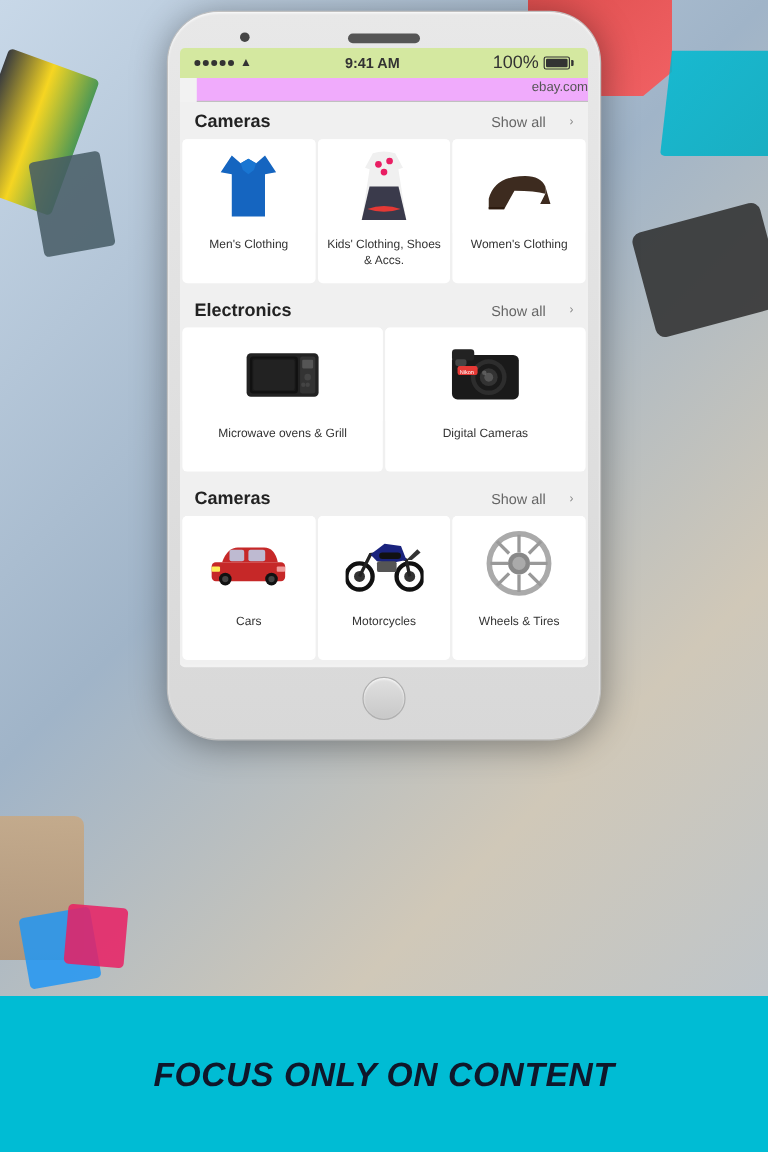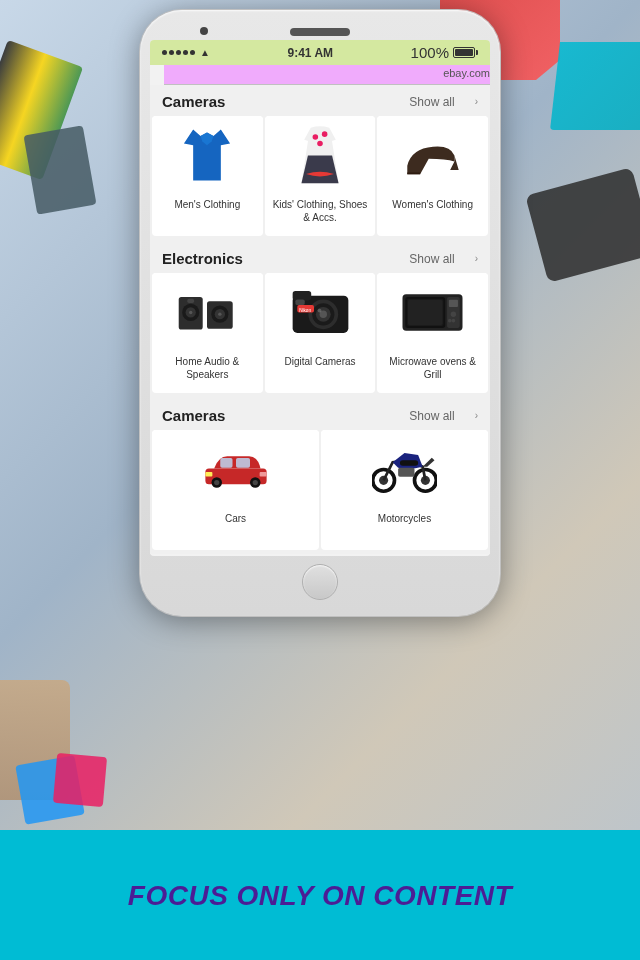--- a/index.html
+++ b/index.html
@@ -33,21 +33,21 @@
       right: 0;
       height: 130px;
       background: #00bcd4;
       display: flex;
       flex-direction: column;
       align-items: center;
       justify-content: center;
       z-index: 10;
     }
     .bottom-banner-text {
-      color: #4c1d95;
+      color: #0f172a;
       font-size: 28px;
       font-weight: 800;
       text-align: center;
       line-height: 1.25;
       letter-spacing: 0.5px;
       text-transform: uppercase;
       font-style: italic;
     }
 
     
@@ -487,37 +487,39 @@
         <div class="section">
           <div class="section-header">
             <span class="section-title">Electronics</span>
             <span class="show-all">
               <span>Show all</span>
               <span class="chevron">›</span>
             </span>
           </div>
           <div class="items-grid">
 
-            <div class="item-card">
-              <div class="item-image-area">
-                <svg class="img-speakers" viewBox="0 0 70 55">
-
-                  <rect x="2" y="10" width="28" height="38" rx="3" fill="#2d2d2d"></rect>
-                  <circle cx="16" cy="28" r="10" fill="#1a1a1a"></circle>
-                  <circle cx="16" cy="28" r="6" fill="#333"></circle>
-                  <circle cx="16" cy="28" r="2" fill="#555"></circle>
-                  <rect x="12" y="12" width="8" height="5" rx="2" fill="#444"></rect>
-
-                  <rect x="35" y="15" width="30" height="32" rx="3" fill="#2d2d2d"></rect>
-                  <circle cx="50" cy="30" r="10" fill="#1a1a1a"></circle>
-                  <circle cx="50" cy="30" r="6" fill="#333"></circle>
-                  <circle cx="50" cy="30" r="2" fill="#555"></circle>
-                </svg>
-              </div>
-              <div class="item-label">Home Audio &amp; Speakers</div>
+
+            <div class="item-card">
+              <div class="item-image-area">
+                <svg class="img-microwave" viewBox="0 0 70 55">
+                  <rect x="2" y="8" width="66" height="40" rx="4" fill="#222"></rect>
+
+                  <rect x="5" y="11" width="44" height="34" rx="3" fill="#111"></rect>
+                  <rect x="7" y="13" width="40" height="30" rx="2" fill="#1a1a1a"></rect>
+
+                  <rect x="8" y="14" width="38" height="28" rx="2" fill="#2a2a2a" opacity="0.5"></rect>
+
+                  <rect x="51" y="11" width="14" height="34" rx="2" fill="#333"></rect>
+                  <rect x="53" y="14" width="10" height="8" rx="1" fill="#555"></rect>
+                  <circle cx="58" cy="30" r="3" fill="#444"></circle>
+                  <circle cx="58" cy="37" r="2" fill="#444"></circle>
+                  <circle cx="54" cy="37" r="2" fill="#444"></circle>
+                </svg>
+              </div>
+              <div class="item-label">Microwave ovens &amp; Grill</div>
             </div>
 
             <div class="item-card">
               <div class="item-image-area">
                 <svg class="img-camera" viewBox="0 0 70 55">
                   <rect x="5" y="10" width="60" height="40" rx="5" fill="#1a1a1a"></rect>
                   <rect x="5" y="5" width="20" height="10" rx="3" fill="#222"></rect>
 
                   <circle cx="38" cy="30" r="16" fill="#2d2d2d"></circle>
                   <circle cx="38" cy="30" r="12" fill="#1a1a1a"></circle>
@@ -525,40 +527,20 @@
                   <circle cx="38" cy="30" r="4" fill="#555"></circle>
                   <circle cx="34" cy="26" r="2" fill="rgba(255,255,255,0.2)"></circle>
 
                   <rect x="10" y="20" width="18" height="8" rx="2" fill="#e53935"></rect>
                   <text x="12" y="27" fill="white" font-size="5" font-family="Arial">Nikon</text>
 
                   <rect x="8" y="14" width="10" height="6" rx="2" fill="#444"></rect>
                 </svg>
               </div>
               <div class="item-label">Digital Cameras</div>
-            </div>
-
-            <div class="item-card">
-              <div class="item-image-area">
-                <svg class="img-microwave" viewBox="0 0 70 55">
-                  <rect x="2" y="8" width="66" height="40" rx="4" fill="#222"></rect>
-
-                  <rect x="5" y="11" width="44" height="34" rx="3" fill="#111"></rect>
-                  <rect x="7" y="13" width="40" height="30" rx="2" fill="#1a1a1a"></rect>
-
-                  <rect x="8" y="14" width="38" height="28" rx="2" fill="#2a2a2a" opacity="0.5"></rect>
-
-                  <rect x="51" y="11" width="14" height="34" rx="2" fill="#333"></rect>
-                  <rect x="53" y="14" width="10" height="8" rx="1" fill="#555"></rect>
-                  <circle cx="58" cy="30" r="3" fill="#444"></circle>
-                  <circle cx="58" cy="37" r="2" fill="#444"></circle>
-                  <circle cx="54" cy="37" r="2" fill="#444"></circle>
-                </svg>
-              </div>
-              <div class="item-label">Microwave ovens &amp; Grill</div>
             </div>
 
           </div>
         </div>
 
         <div class="section">
           <div class="section-header">
             <span class="section-title">Cameras</span>
             <span class="show-all">
               <span>Show all</span>
@@ -600,20 +582,39 @@
                   <path d="M55,25 L65,15 L68,18 L60,25" fill="#333"></path>
 
                   <rect x="30" y="18" width="20" height="6" rx="3" fill="#111"></rect>
 
                   <rect x="28" y="26" width="18" height="10" rx="2" fill="#555"></rect>
                 </svg>
               </div>
               <div class="item-label">Motorcycles</div>
             </div>
 
+            <div class="item-card">
+              <div class="item-image-area">
+                <svg class="img-wheel" viewBox="0 0 60 60">
+                  <circle cx="30" cy="30" r="27" fill="none" stroke="#aaa" stroke-width="5"></circle>
+                  <circle cx="30" cy="30" r="10" fill="#888"></circle>
+                  <circle cx="30" cy="30" r="6" fill="#aaa"></circle>
+
+                  <line x1="30" y1="4" x2="30" y2="20" stroke="#999" stroke-width="3"></line>
+                  <line x1="30" y1="40" x2="30" y2="56" stroke="#999" stroke-width="3"></line>
+                  <line x1="4" y1="30" x2="20" y2="30" stroke="#999" stroke-width="3"></line>
+                  <line x1="40" y1="30" x2="56" y2="30" stroke="#999" stroke-width="3"></line>
+                  <line x1="10" y1="10" x2="21" y2="21" stroke="#999" stroke-width="3"></line>
+                  <line x1="39" y1="39" x2="50" y2="50" stroke="#999" stroke-width="3"></line>
+                  <line x1="50" y1="10" x2="39" y2="21" stroke="#999" stroke-width="3"></line>
+                  <line x1="21" y1="39" x2="10" y2="50" stroke="#999" stroke-width="3"></line>
+                </svg>
+              </div>
+              <div class="item-label">Wheels &amp; Tires</div>
+            </div>
 
           </div>
         </div>
 
       </div>
     </div>
 
     <div class="phone-bottom">
       <div class="home-button"></div>
     </div>

